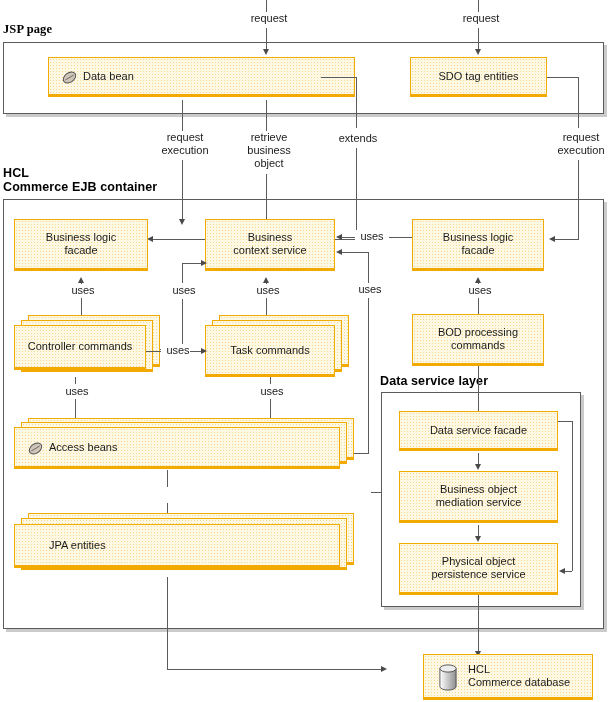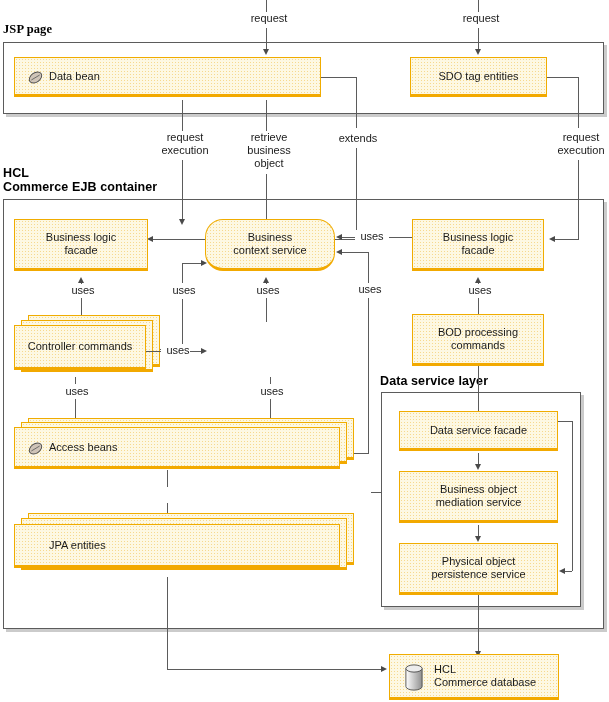--- a/index.html
+++ b/index.html
@@ -19,21 +19,21 @@
   
   .box{position:absolute;box-sizing:border-box;
        border:1px solid #f0ac00;
        border-bottom:3px solid #f2a900;
        background-color:#fdf8e3;
        background-image:radial-gradient(#f6d98f 0.5px, rgba(0,0,0,0) 0.6px);
        background-size:3px 3px;
        display:flex;align-items:center;justify-content:center;
        text-align:center;line-height:13px;font-size:11px;color:#1a1a1a;}
   .box .lbl{white-space:pre-line;}
-  .box.leftlbl{justify-content:flex-start;padding-left:34px;}
+  .box.leftlbl{justify-content:flex-start;padding-left:34px;margin-left:34px;}
 
   
   .stack{position:absolute;}
   .stack .sh{position:absolute;box-sizing:border-box;
        border:1px solid #f0ac00;border-bottom:3px solid #f2a900;
        background-color:#fdf8e3;
        background-image:radial-gradient(#f6d98f 0.5px, rgba(0,0,0,0) 0.6px);
        background-size:3px 3px;}
   .stack .front{position:absolute;left:0;box-sizing:border-box;
        border:1px solid #f0ac00;border-bottom:3px solid #f2a900;
@@ -128,21 +128,21 @@
 execution</div>
   <div class="ln lnv" style="left:578px;top:160px;height:79px;"></div>
   <div class="ln lnh" style="left:552px;top:239px;width:27px;"></div>
   <div class="arw left" style="left:549px;top:236px;"></div>
 
   <div class="box" style="left:14px;top:219px;width:134px;height:52px;">
     <span class="lbl">Business logic
 facade</span>
   </div>
 
-  <div class="box" style="left:205px;top:219px;width:130px;height:52px;border-radius:18px;">
+  <div class="box" style="left:205px;top:219px;width:130px;height:52px;">
     <span class="lbl">Business
 context service</span>
   </div>
 
   <div class="box" style="left:412px;top:219px;width:132px;height:52px;">
     <span class="lbl">Business logic
 facade</span>
   </div>
 
   <div class="ln lnh" style="left:339px;top:237px;width:73px;"></div>
@@ -181,20 +181,28 @@
 
   <div class="stack" style="left:14px;top:315px;width:146px;height:62px;">
     <div class="sh" style="left:14px;top:0px;width:132px;height:52px;"></div>
     <div class="sh" style="left:7px;top:5px;width:132px;height:52px;"></div>
     <div class="front" style="top:10px;width:132px;height:45px;">
       <span class="lbl">Controller
 commands</span>
     </div>
   </div>
 
+  <div class="stack" style="left:205px;top:315px;width:144px;height:62px;">
+    <div class="sh" style="left:14px;top:0px;width:130px;height:52px;"></div>
+    <div class="sh" style="left:7px;top:5px;width:130px;height:52px;"></div>
+    <div class="front" style="top:10px;width:130px;height:52px;">
+      <span class="lbl">Task
+commands</span>
+    </div>
+  </div>
 
   <div class="ln lnh" style="left:146px;top:351px;width:15px;"></div>
   <div class="elbl" style="left:161px;top:344px;width:30px;">uses</div>
   <div class="ln lnh" style="left:190px;top:351px;width:12px;"></div>
   <div class="arw right" style="left:201px;top:348px;"></div>
 
   <div class="box" style="left:412px;top:314px;width:132px;height:52px;">
     <span class="lbl">BOD processing
 commands</span>
   </div>

